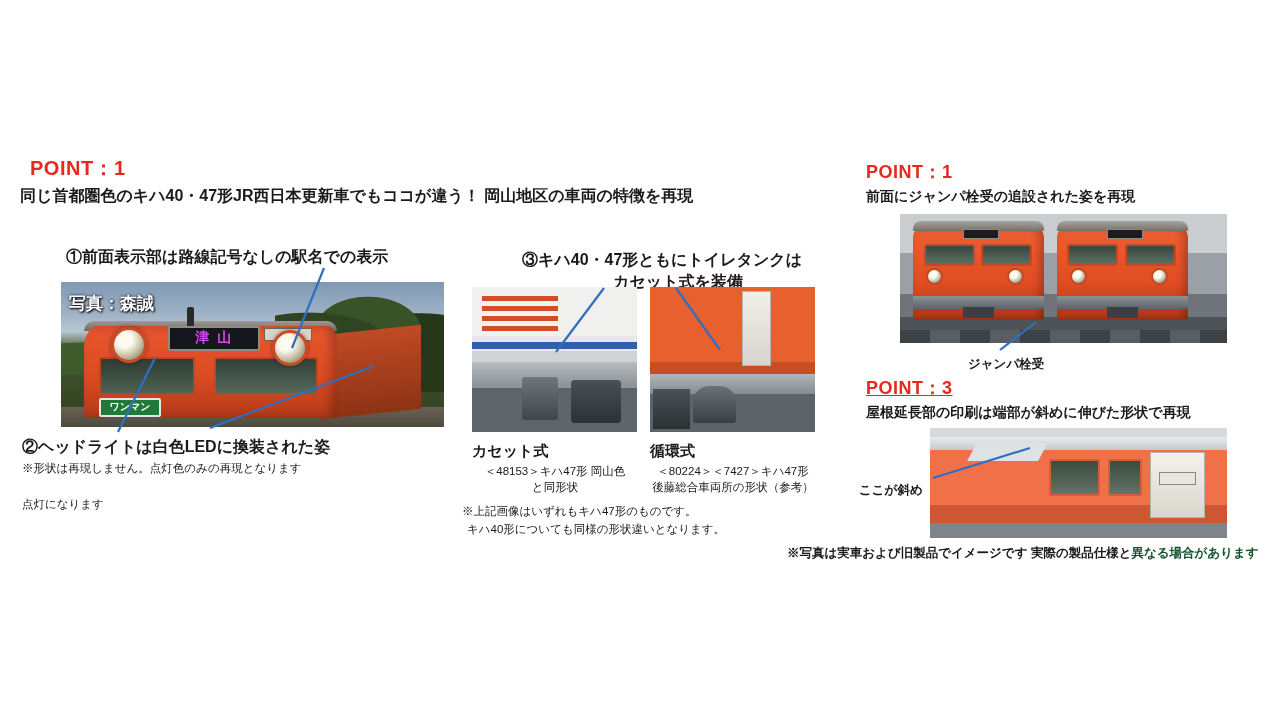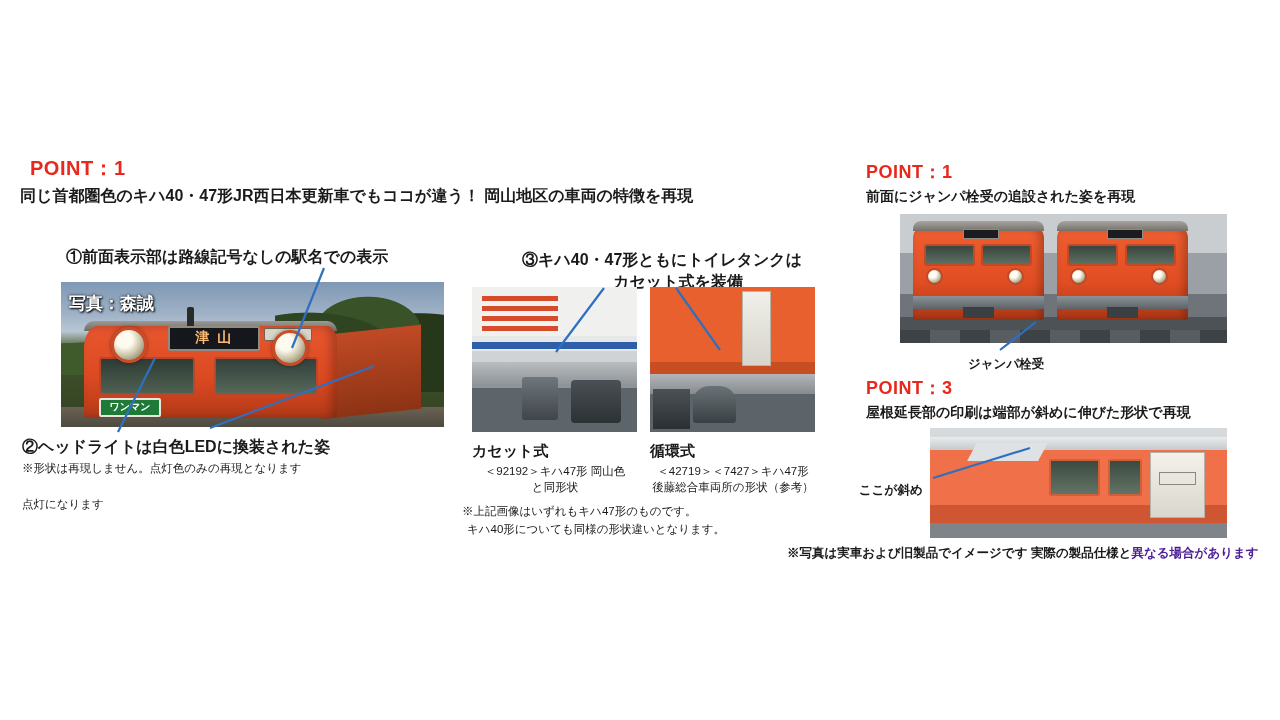--- a/index.html
+++ b/index.html
@@ -53,21 +53,21 @@
     text-align: center;
   }
   .note {
     font-size: 11.5px;
     line-height: 1.45;
   }
   .note-strong {
     font-size: 12.5px;
     font-weight: bold;
   }
-  .red-text { color: #4c1d95; }
+  .red-text { color: #14532d; }
 
   
   .photo {
     position: absolute;
     overflow: hidden;
     background: #556;
   }
 
   
   #photo-front {
@@ -127,21 +127,21 @@
   #photo-front .hl-left { left: 13%; top: 31%; }
   #photo-front .hl-right { left: 55%; top: 33%; }
   #photo-front .destination {
     position: absolute; left: 28%; top: 30%; width: 23%; height: 15%;
     background: #15171c;
     border: 2px solid #8f8b82;
     border-radius: 2px;
     display: flex; align-items: center; justify-content: center;
   }
   #photo-front .destination span {
-    color: #fdba74;
+    color: #d946ef;
     font-size: 14px;
     font-weight: bold;
     letter-spacing: 2px;
   }
   #photo-front .numberplate {
     position: absolute; left: 53%; top: 31.5%; width: 12%; height: 8%;
     background: #d8d4c8; border: 1px solid #6b6558; border-radius: 2px;
   }
   #photo-front .oneman {
     position: absolute; left: 10%; top: 80%; width: 15%; height: 10%;
@@ -344,25 +344,25 @@
   </div>
 
   <div class="photo" id="photo-circulating" style="left:650px; top:287px; width:165px; height:145px;">
     <div class="abs door"></div>
     <div class="abs skirt"></div>
     <div class="abs bogie"></div>
     <div class="abs tank"></div>
   </div>
 
   <div class="abs cap-bold" style="left:472px; top:442px; width:165px;">カセット式</div>
-  <div class="abs cap-small" style="left:462px; top:464px; width:186px;">＜92192＞キハ47形 岡山色</div>
+  <div class="abs cap-small" style="left:462px; top:464px; width:186px;">＜48153＞キハ47形 岡山色</div>
   <div class="abs cap-small" style="left:462px; top:480px; width:186px;">と同形状</div>
 
   <div class="abs cap-bold" style="left:650px; top:442px; width:165px;">循環式</div>
-  <div class="abs cap-small" style="left:640px; top:464px; width:186px;">＜42719＞＜7427＞キハ47形</div>
+  <div class="abs cap-small" style="left:640px; top:464px; width:186px;">＜80224＞＜7427＞キハ47形</div>
   <div class="abs cap-small" style="left:636px; top:480px; width:194px;">後藤総合車両所の形状（参考）</div>
 
   <div class="abs note" style="left:462px; top:503px; width:380px;">※上記画像はいずれもキハ47形のものです。</div>
   <div class="abs note" style="left:467px; top:521px; width:380px;">キハ40形についても同様の形状違いとなります。</div>
 
   <div class="abs point-head point23-head" style="left:866px; top:160px;">POINT：1</div>
   <div class="abs sub-head-sm" style="left:866px; top:188px;">前面にジャンパ栓受の追設された姿を再現</div>
 
   <div class="photo" id="photo-jumper" style="left:900px; top:214px; width:327px; height:129px;">
     <div class="car car-a">
@@ -383,21 +383,21 @@
       <div class="hl hl1"></div>
       <div class="hl hl2"></div>
       <div class="skirt"></div>
       <div class="coupler"></div>
     </div>
     <div class="abs rails"></div>
   </div>
 
   <div class="abs note-strong" style="left:968px; top:356px;">ジャンパ栓受</div>
 
-  <div class="abs point-head point23-head" style="left:866px; top:376px;">POINT：3</div>
+  <div class="abs point-head point23-head" style="left:866px; top:376px;text-decoration:underline;">POINT：3</div>
   <div class="abs sub-head-sm" style="left:866px; top:404px;text-align:right;">屋根延長部の印刷は端部が斜めに伸びた形状で再現</div>
 
   <div class="photo" id="photo-roof" style="left:930px; top:428px; width:297px; height:110px;">
     <div class="abs roofband"></div>
     <div class="abs slant"></div>
     <div class="abs win win1"></div>
     <div class="abs win win2"></div>
     <div class="abs door"></div>
     <div class="abs plate"></div>
   </div>

